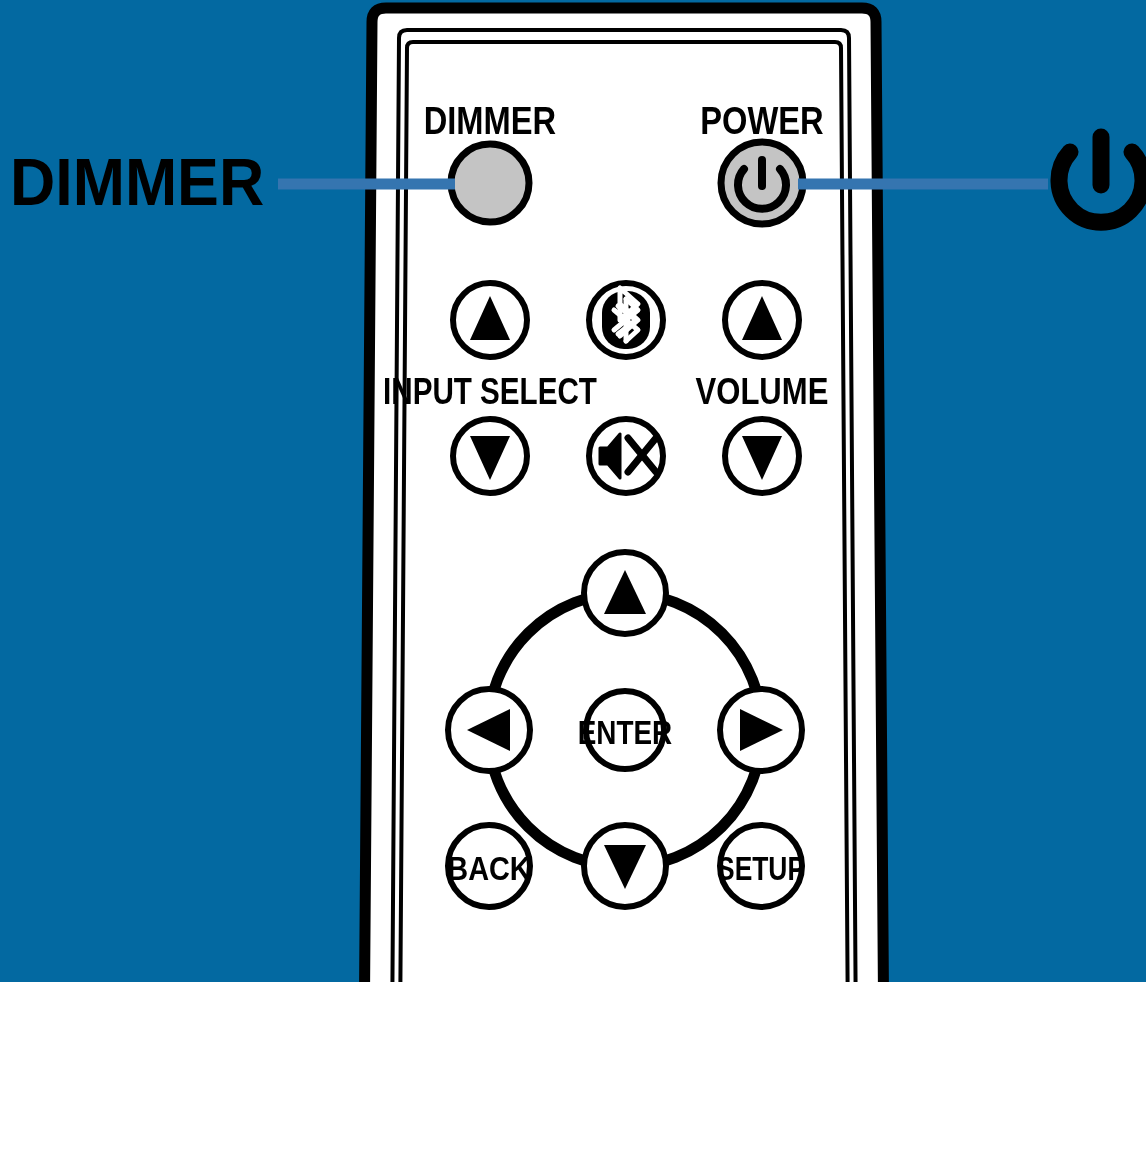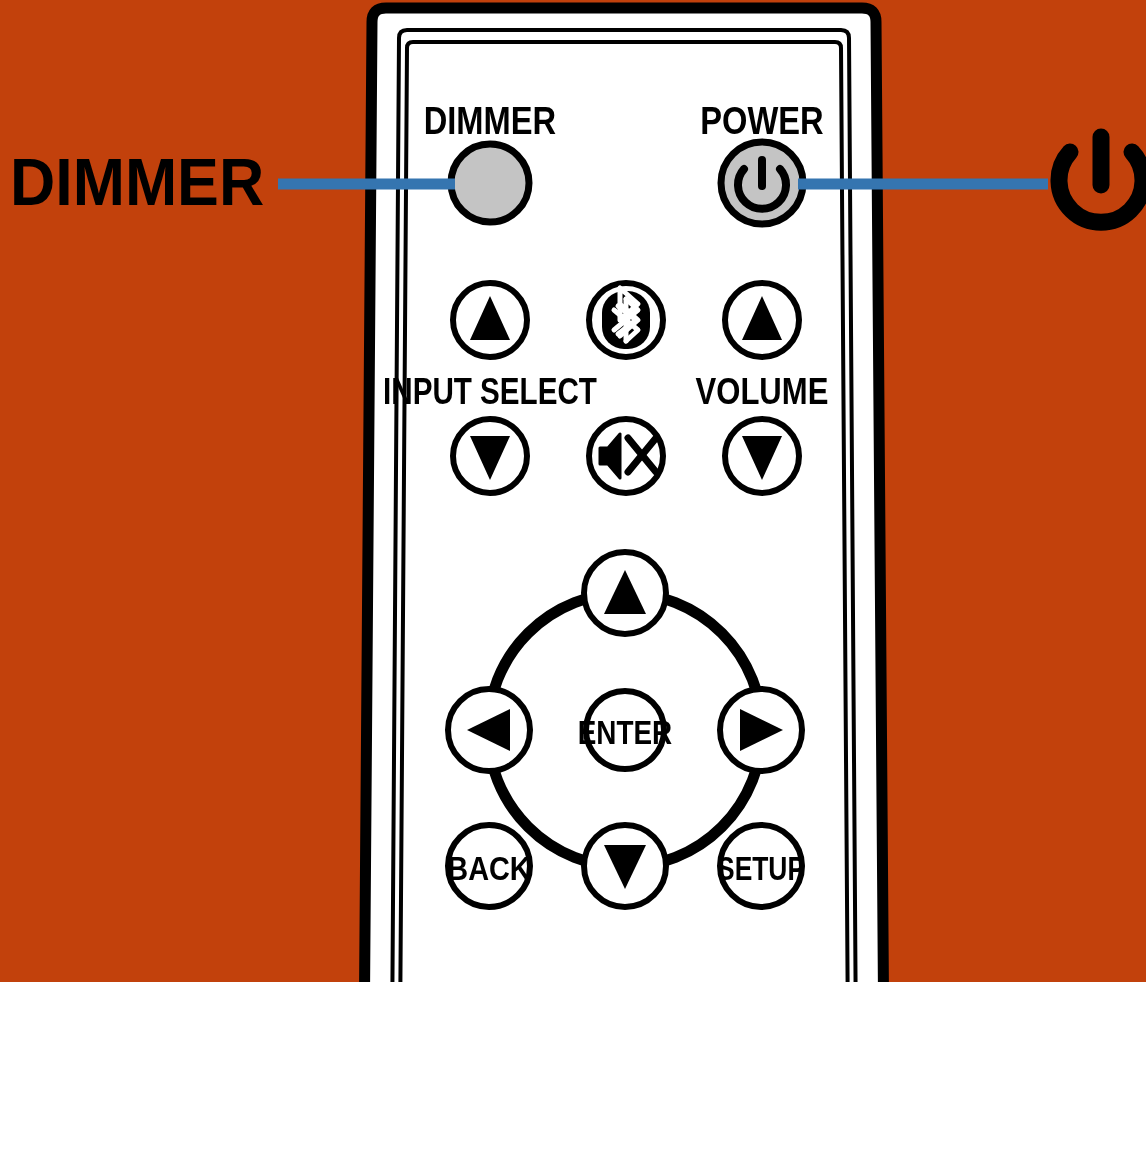--- a/index.html
+++ b/index.html
@@ -8,21 +8,21 @@
     padding: 0;
     background: #ffffff;
   }
   body {
     font-family: "Liberation Sans", sans-serif;
   }
   #stage {
     position: relative;
     width: 1146px;
     height: 982px;
-    background: #c2410c;
+    background: #0369a1;
     overflow: hidden;
   }
   #diagram {
     position: absolute;
     left: 0;
     top: 0;
     width: 1146px;
     height: 1158px;
   }
   .callout-text {

